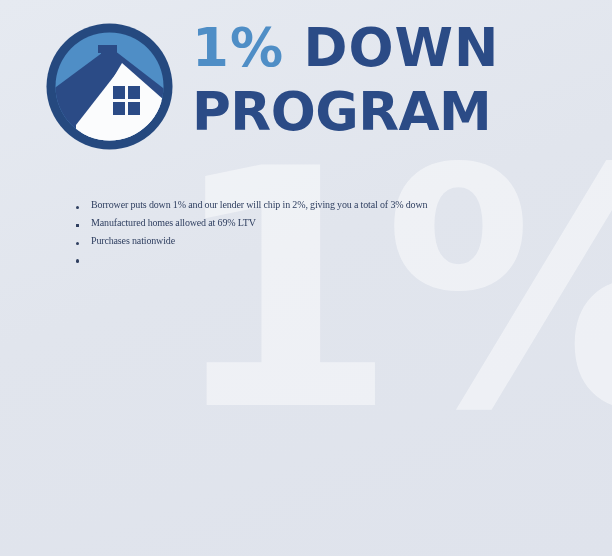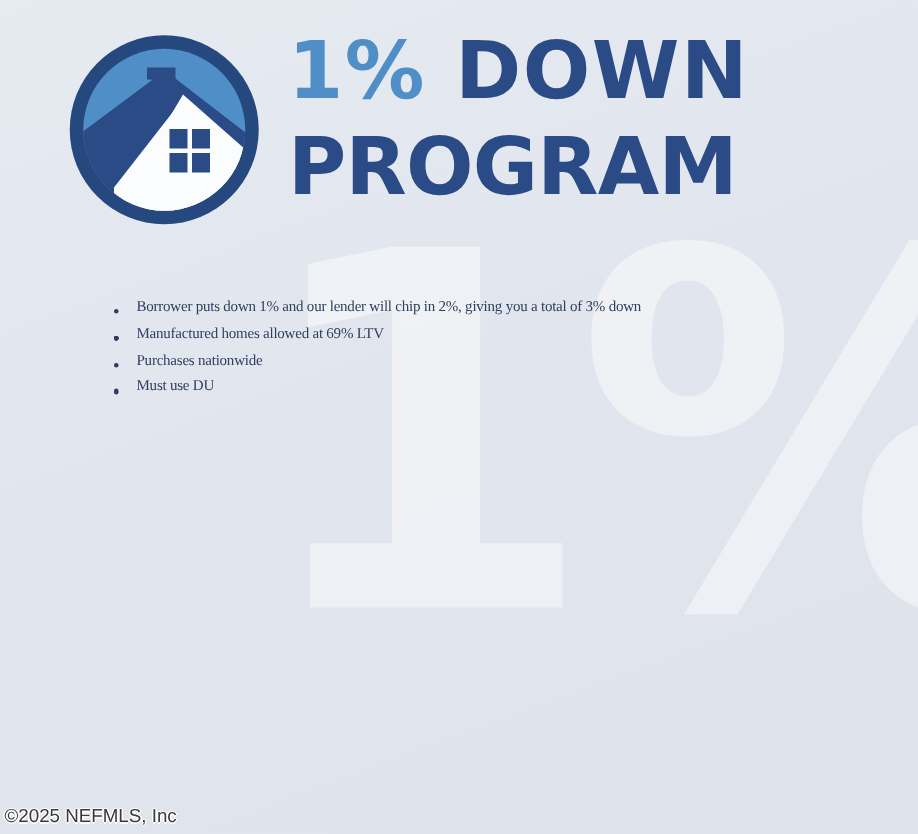--- a/index.html
+++ b/index.html
@@ -185,18 +185,17 @@
   </div>
 
   <ul class="bullets">
     <li class="bullet"><span class="dot"></span><span>Borrower puts down 1% and our lender will chip in 2%, giving you a total of 3% down</span></li>
     <li class="bullet"><span class="dot"></span></li>
     <li class="bullet"><span class="dot"></span></li>
     <li class="bullet"><span class="dot"></span></li>
     <li class="bullet"><span class="dot"></span></li>
     <li class="bullet"><span class="dot"></span><span>Manufactured homes allowed at 69% LTV</span></li>
     <li class="bullet"><span class="dot"></span><span>Purchases nationwide</span></li>
-    <li class="bullet"><span class="dot"></span><span>Must use DU</span></li>
+    <li class="bullet"><span class="dot"></span></li>
   </ul>
 
-  <div class="copyright">©2025 NEFMLS, Inc</div>
 
 </div>
 
 </body></html>

